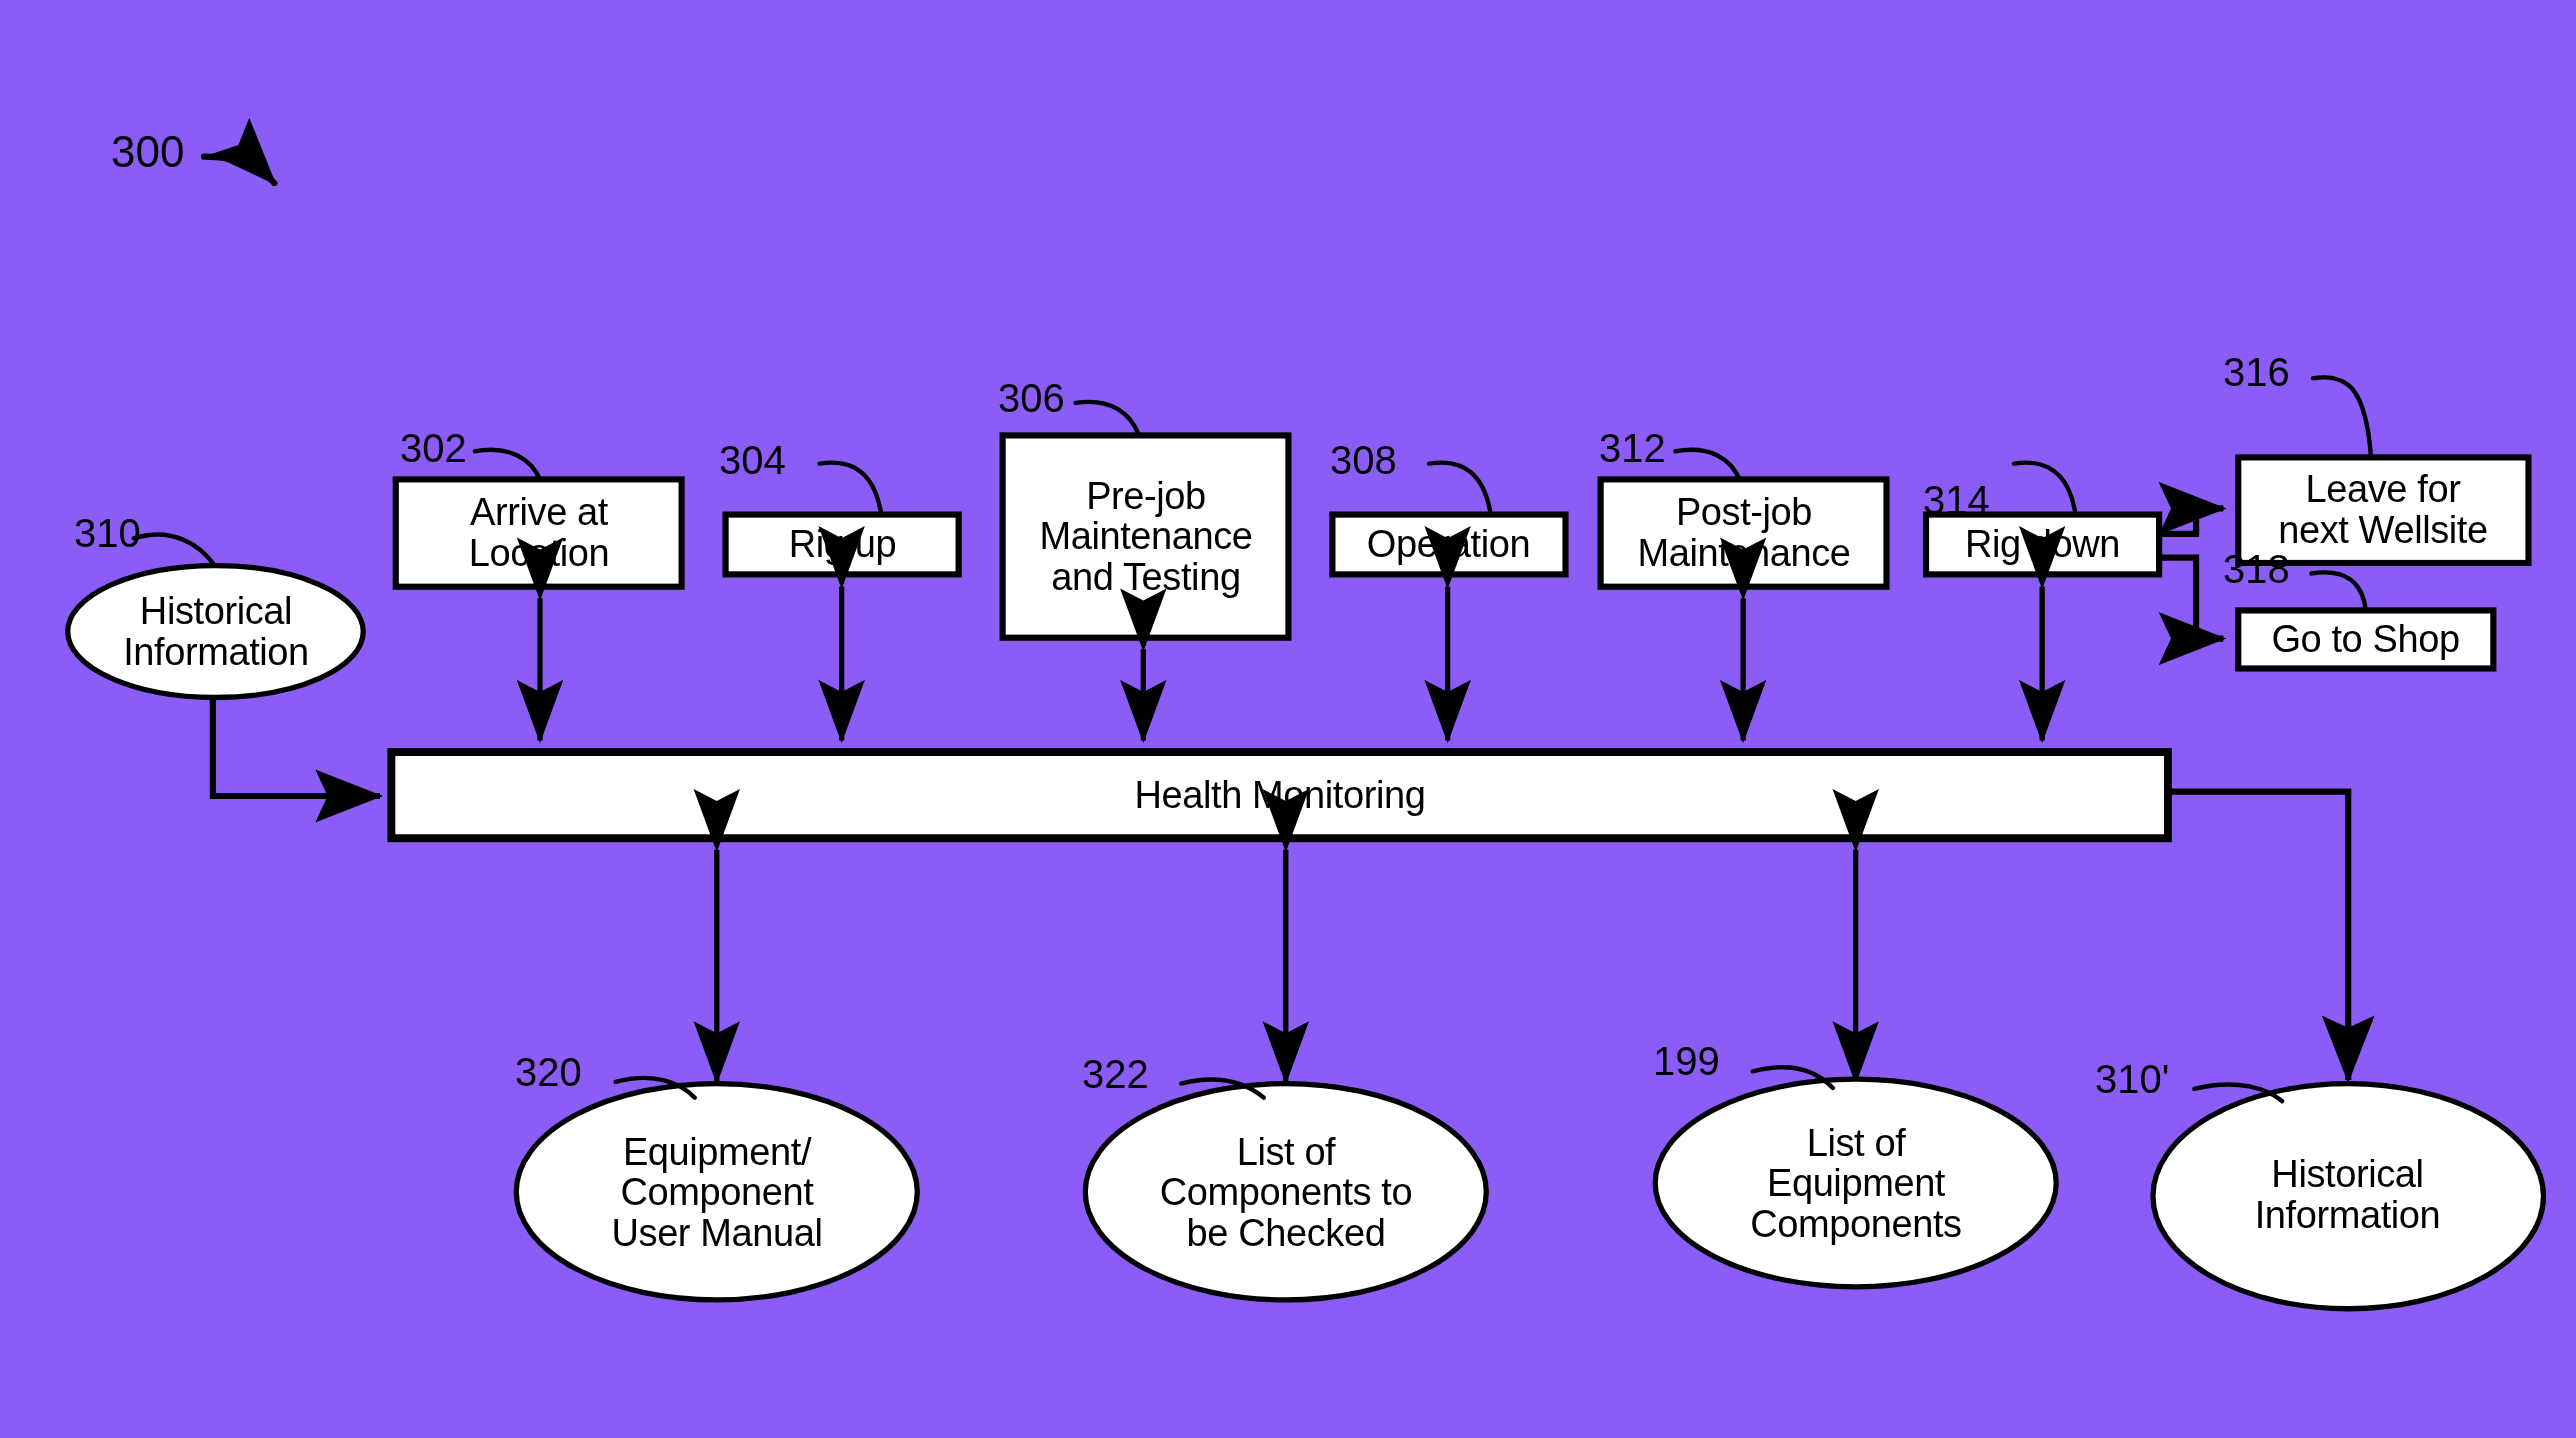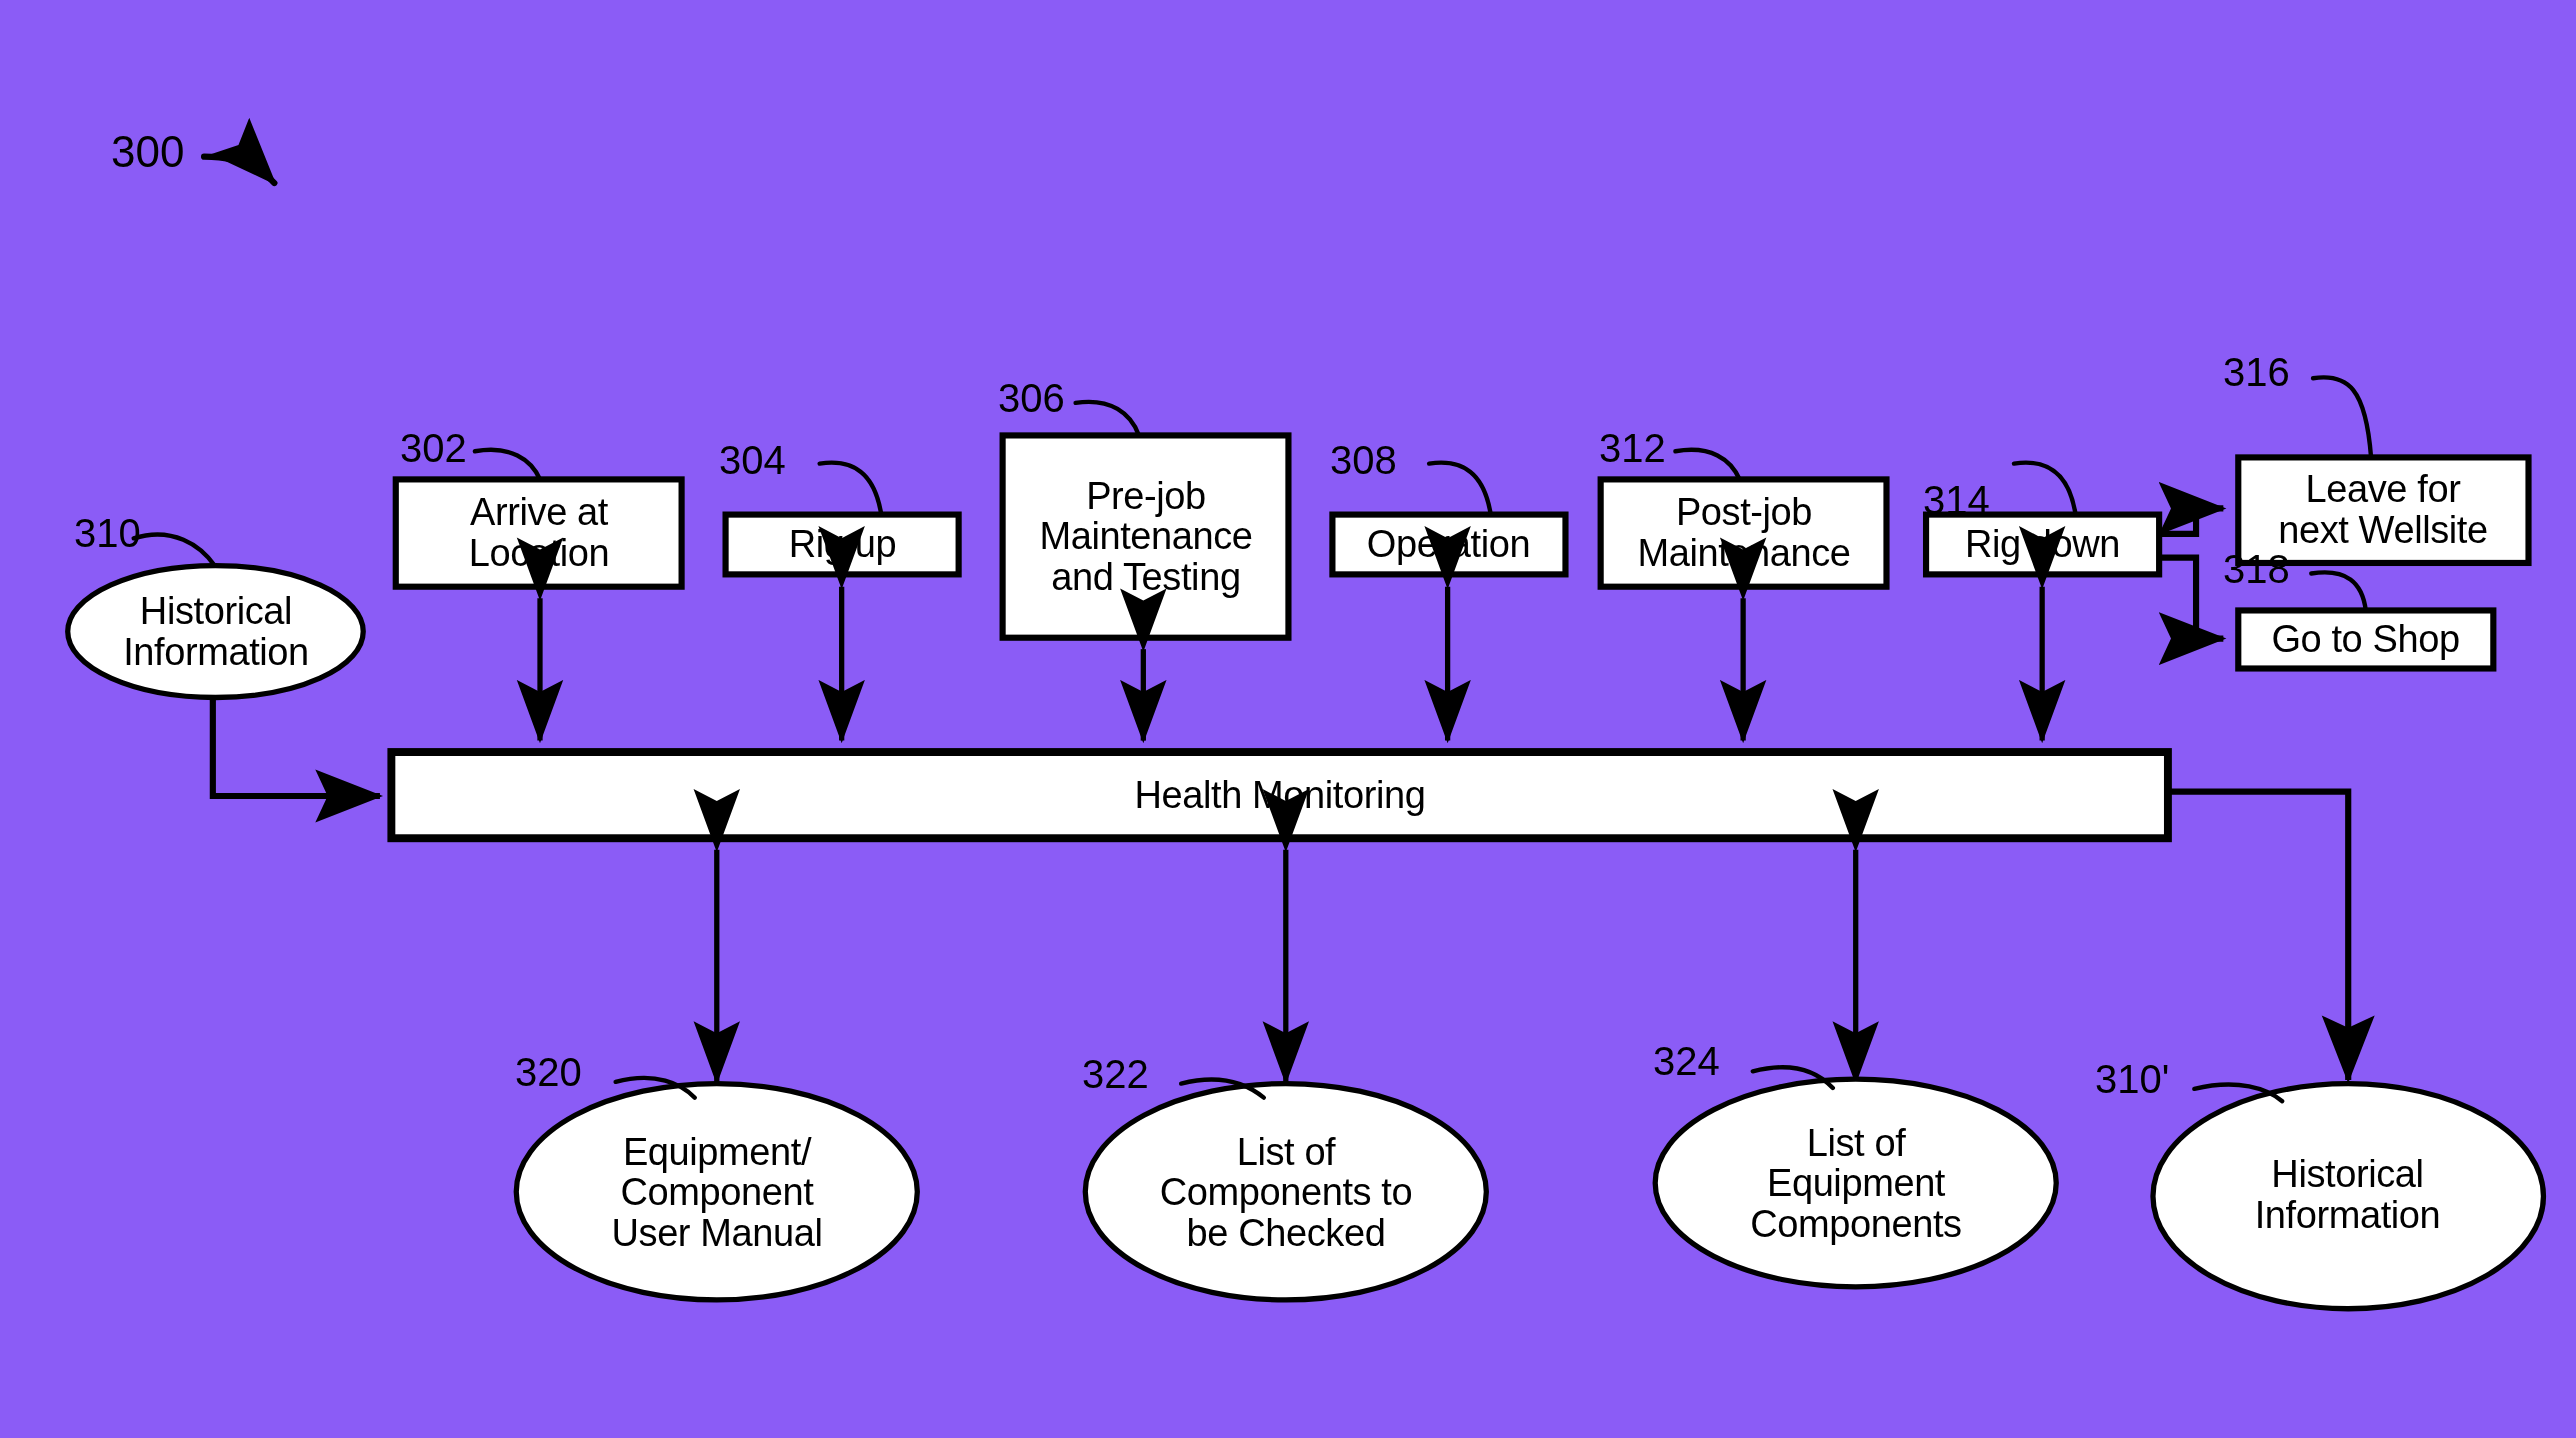--- a/index.html
+++ b/index.html
@@ -198,21 +198,21 @@
   <div class="ref-num" style="left:400px; top:428px;">302</div>
   <div class="ref-num" style="left:698px; top:440px;margin-left:21px;">304</div>
   <div class="ref-num" style="left:998px; top:378px;">306</div>
   <div class="ref-num" style="left:1330px; top:440px;">308</div>
   <div class="ref-num" style="left:1599px; top:428px;">312</div>
   <div class="ref-num" style="left:1923px; top:440px;margin-top:40px;">314</div>
   <div class="ref-num" style="left:2223px; top:352px;">316</div>
   <div class="ref-num" style="left:2223px; top:549px;">318</div>
   <div class="ref-num" style="left:515px; top:1052px;">320</div>
   <div class="ref-num" style="left:1082px; top:1054px;">322</div>
-  <div class="ref-num" style="left:1653px; top:1041px;">324</div>
+  <div class="ref-num" style="left:1653px; top:1041px;">199</div>
   <div class="ref-num" style="left:2095px; top:1059px;">310'</div>
 
   <div class="node-text" style="left:68px; top:580px; width:296px; height:104px;">Historical
 Information</div>
 
   <div class="node-text" style="left:396px; top:482px; width:286px; height:102px;">Arrive at
 Location</div>
 
   <div class="node-text" style="left:726px; top:515px; width:233px; height:58px;">Rig up</div>
 

